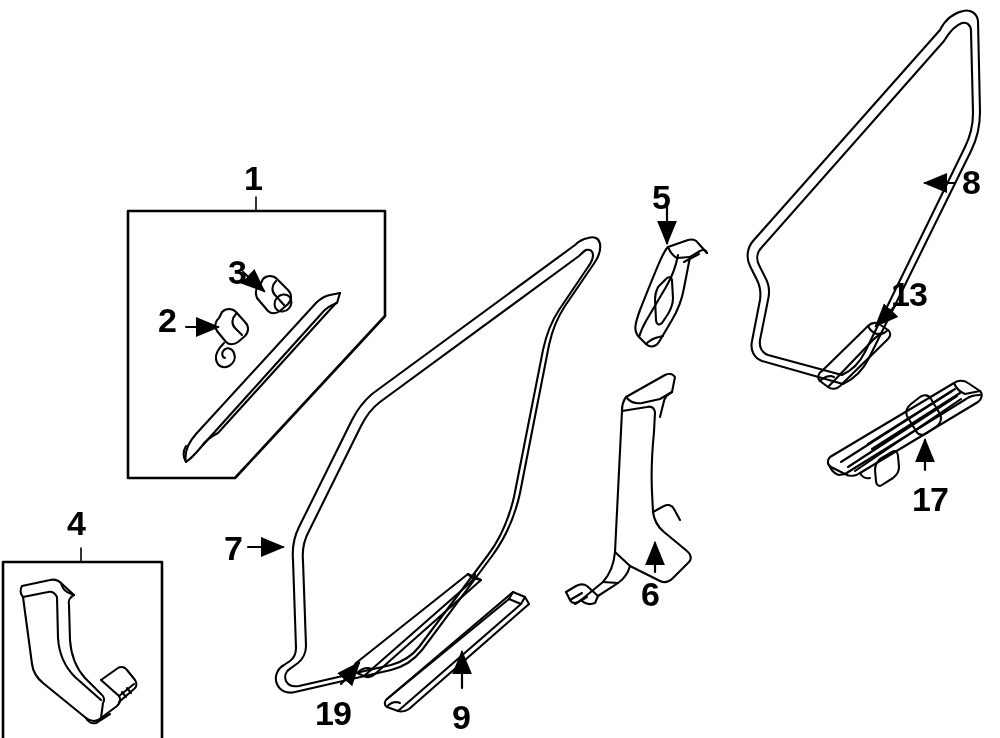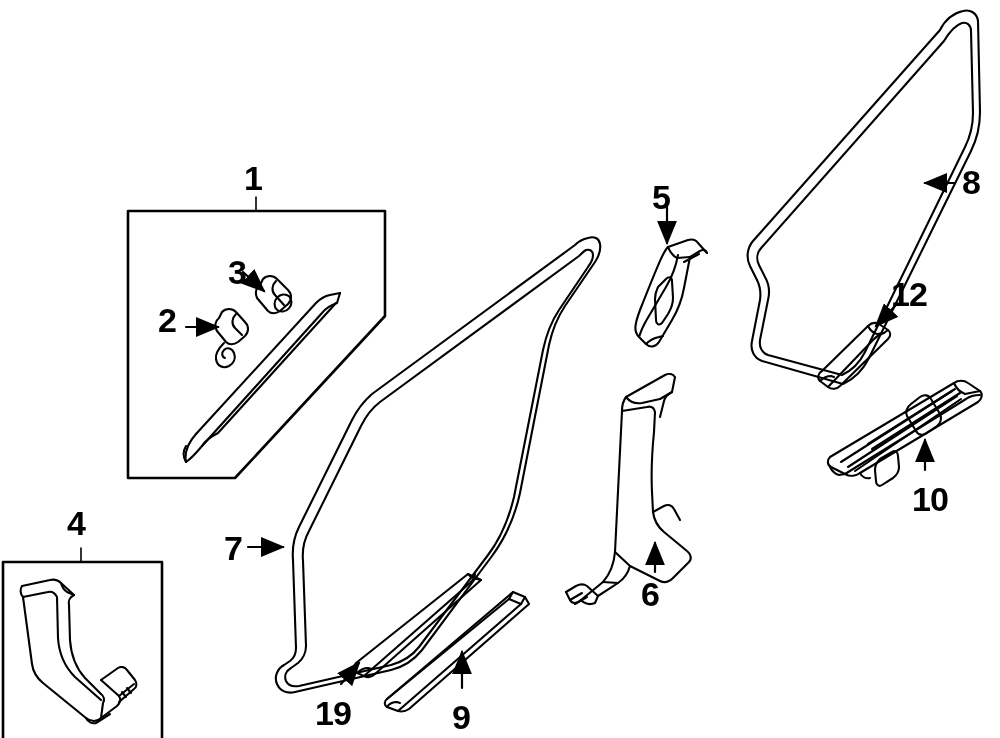--- a/index.html
+++ b/index.html
@@ -213,17 +213,17 @@
 
 <div class="lbl" style="left:244px;top:161px;">1</div>
 <div class="lbl" style="left:158px;top:303px;">2</div>
 <div class="lbl" style="left:228px;top:255px;">3</div>
 <div class="lbl" style="left:67px;top:506px;">4</div>
 <div class="lbl" style="left:652px;top:180px;">5</div>
 <div class="lbl" style="left:641px;top:577px;">6</div>
 <div class="lbl" style="left:224px;top:531px;">7</div>
 <div class="lbl" style="left:962px;top:165px;">8</div>
 <div class="lbl" style="left:452px;top:700px;">9</div>
-<div class="lbl" style="left:912px;top:482px;">10</div>
+<div class="lbl" style="left:912px;top:482px;">17</div>
 <div class="lbl" style="left:315px;top:696px;">19</div>
-<div class="lbl" style="left:891px;top:277px;">12</div>
+<div class="lbl" style="left:891px;top:277px;">13</div>
 
 </div>
 
 </body></html>

